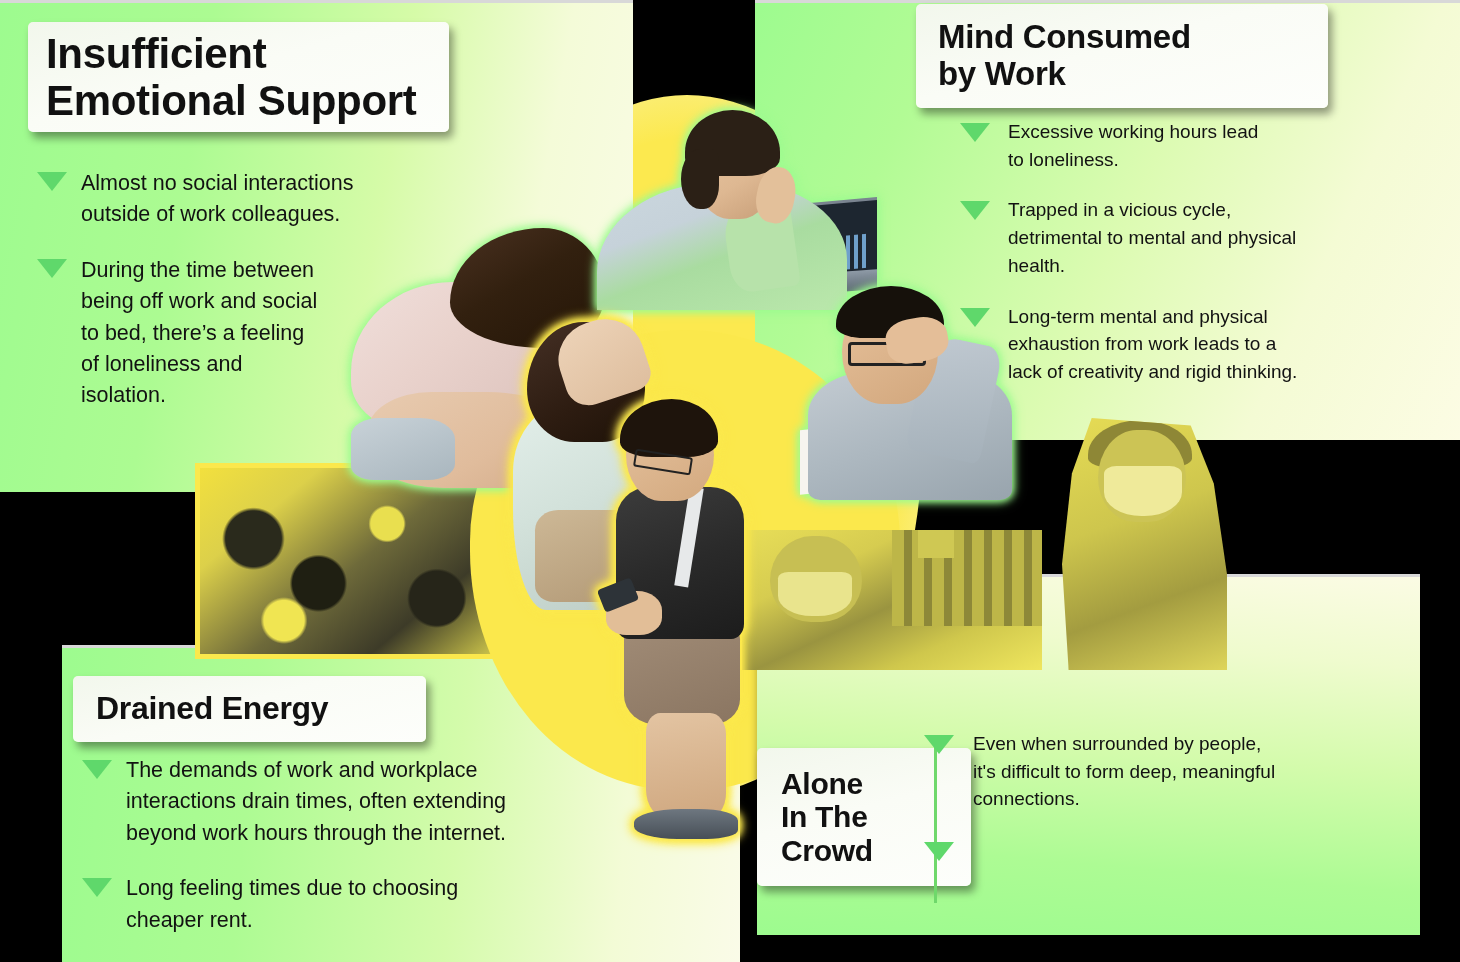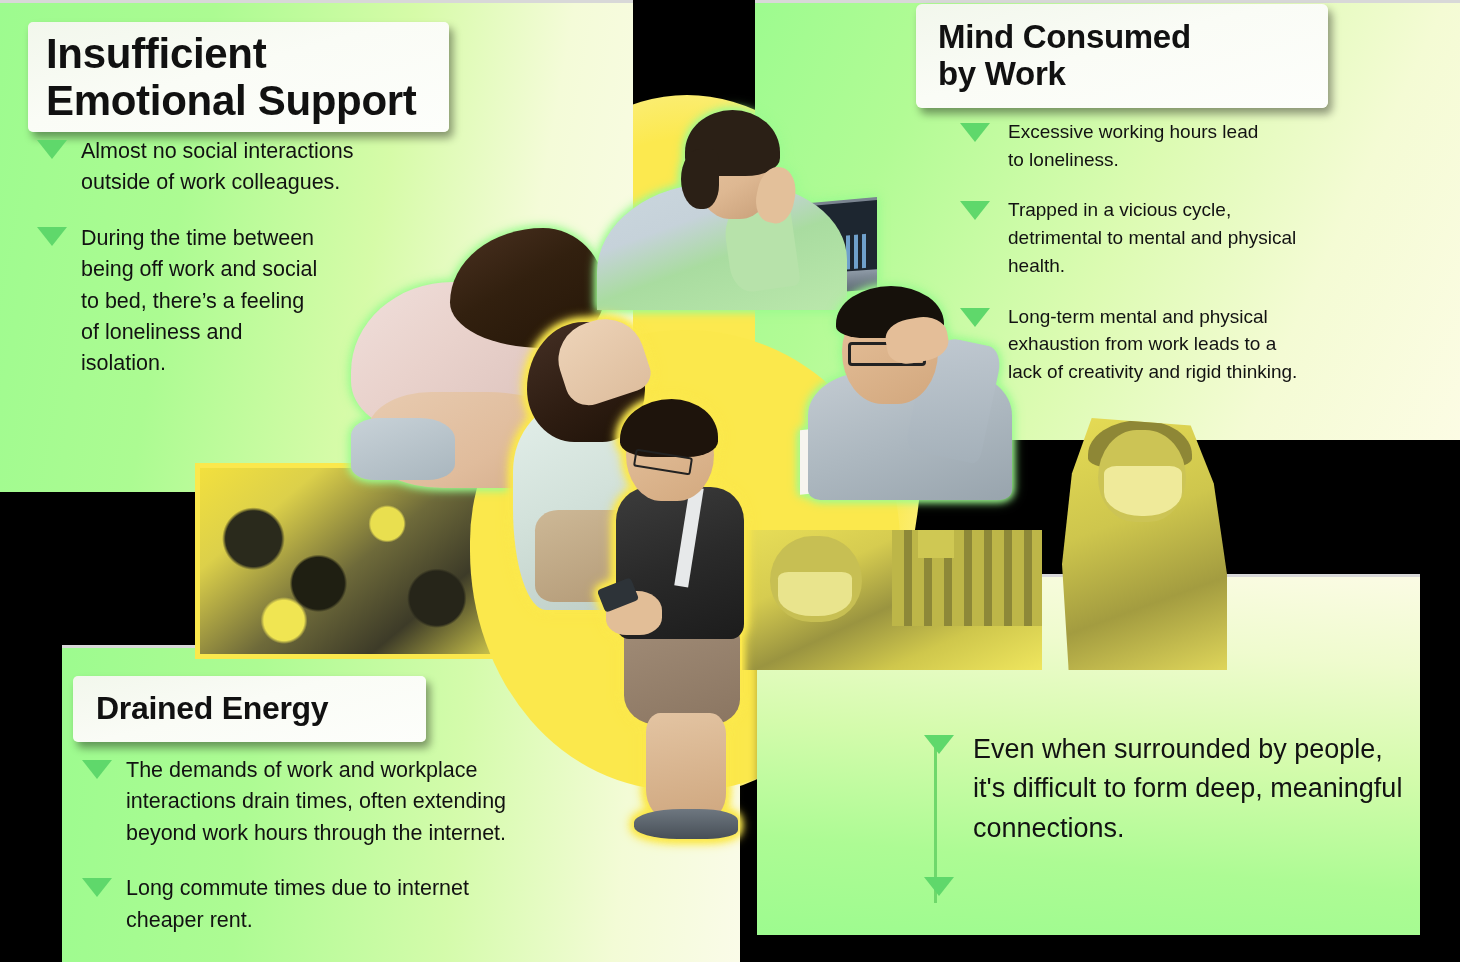--- a/index.html
+++ b/index.html
@@ -45,47 +45,47 @@
   
   .title-card{
     position:absolute;background:linear-gradient(165deg,#F2F7EC 0%,#FAFCF6 45%,#FDFEFB 100%);
     border-radius:5px;box-shadow:4px 6px 9px rgba(0,0,0,.40);
     color:#111;font-weight:bold;letter-spacing:-0.3px;
     display:flex;align-items:center;
   }
   .title-card .t-text{white-space:pre-line;line-height:1.12;}
 
   #title-emotional{left:28px;top:22px;width:385px;height:110px;padding:0 18px;font-size:42px;}
-  #title-work{left:916px;top:4px;width:368px;height:104px;padding:0 22px;font-size:33px;border-radius:6px;}
+  #title-work{left:916px;top:4px;width:368px;height:104px;padding:0 22px;font-size:33px;}
   #title-drained{left:73px;top:676px;width:307px;height:66px;padding:0 23px;font-size:32px;text-align:right;}
   #title-alone{left:757px;top:748px;width:166px;height:138px;padding:0 24px;font-size:30px;}
 
   
   .bullets{position:absolute;}
   .bullet{display:flex;align-items:flex-start;}
   .tri{
     width:0;height:0;flex:0 0 auto;
     border-left:15px solid transparent;border-right:15px solid transparent;
     border-top:19px solid #5FD86B;
   }
   .btxt{color:#121212;white-space:pre-line;}
 
-  #bul-emotional{left:30px;top:136px;width:400px;font-size:21.5px;line-height:1.46;}
+  #bul-emotional{left:30px;top:168px;width:400px;font-size:21.5px;line-height:1.46;}
   #bul-emotional .bullet{margin-bottom:24px;}
   #bul-emotional .tri{margin:4px 14px 0 7px;}
 
   #bul-work{left:955px;top:118px;width:490px;font-size:19px;line-height:1.46;}
   #bul-work .bullet{margin-bottom:23px;}
   #bul-work .tri{margin:5px 18px 0 5px;}
 
   #bul-drained{left:78px;top:755px;width:570px;font-size:21.5px;line-height:1.46;}
   #bul-drained .bullet{margin-bottom:24px;}
   #bul-drained .tri{margin:5px 14px 0 4px;}
 
-  #bul-alone{left:920px;top:730px;width:510px;font-size:27px;line-height:1.46;}
+  #bul-alone{left:920px;top:730px;width:510px;font-size:19px;line-height:1.46;}
   #bul-alone .bullet{margin-bottom:24px;}
   #bul-alone .tri{margin:5px 19px 0 4px;}
 
   
   #alone-connector{
     position:absolute;left:934px;top:735px;width:3px;height:168px;background:#6FD86B;
   }
 
   
   .photo{position:absolute;overflow:hidden;}
@@ -404,20 +404,25 @@
 
   <div class="title-card" id="title-work">
     <span class="t-text">Mind Consumed
 by Work</span>
   </div>
 
   <div class="title-card" id="title-drained">
     <span class="t-text">Drained Energy</span>
   </div>
 
+  <div class="title-card" id="title-alone">
+    <span class="t-text">Alone
+In The
+Crowd</span>
+  </div>
 
   <div class="bullets" id="bul-emotional">
     <div class="bullet">
       <span class="tri"></span>
       <span class="btxt">Almost no social interactions
 outside of work colleagues.</span>
     </div>
     <div class="bullet">
       <span class="tri"></span>
       <span class="btxt">During the time between
@@ -450,21 +455,21 @@
 
   <div class="bullets" id="bul-drained">
     <div class="bullet">
       <span class="tri"></span>
       <span class="btxt">The demands of work and workplace
 interactions drain times, often extending
 beyond work hours through the internet.</span>
     </div>
     <div class="bullet">
       <span class="tri"></span>
-      <span class="btxt">Long commute times due to internet
+      <span class="btxt">Long feeling times due to choosing
 cheaper rent.</span>
     </div>
   </div>
 
   <div id="alone-connector"></div>
   <div class="bullets" id="bul-alone">
     <div class="bullet">
       <span class="tri"></span>
       <span class="btxt">Even when surrounded by people,
 it's difficult to form deep, meaningful

